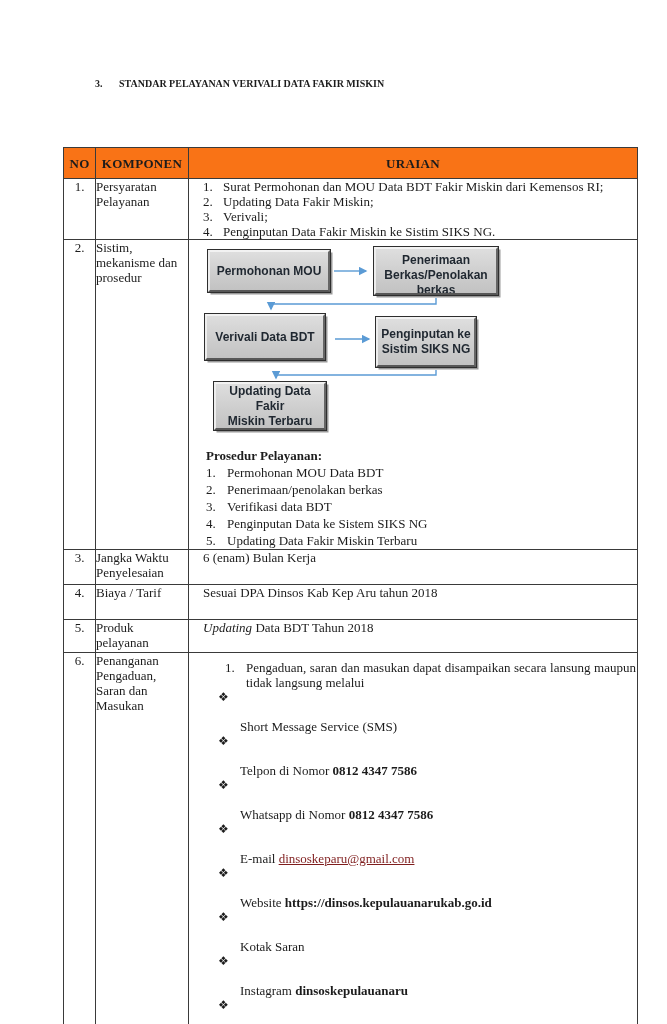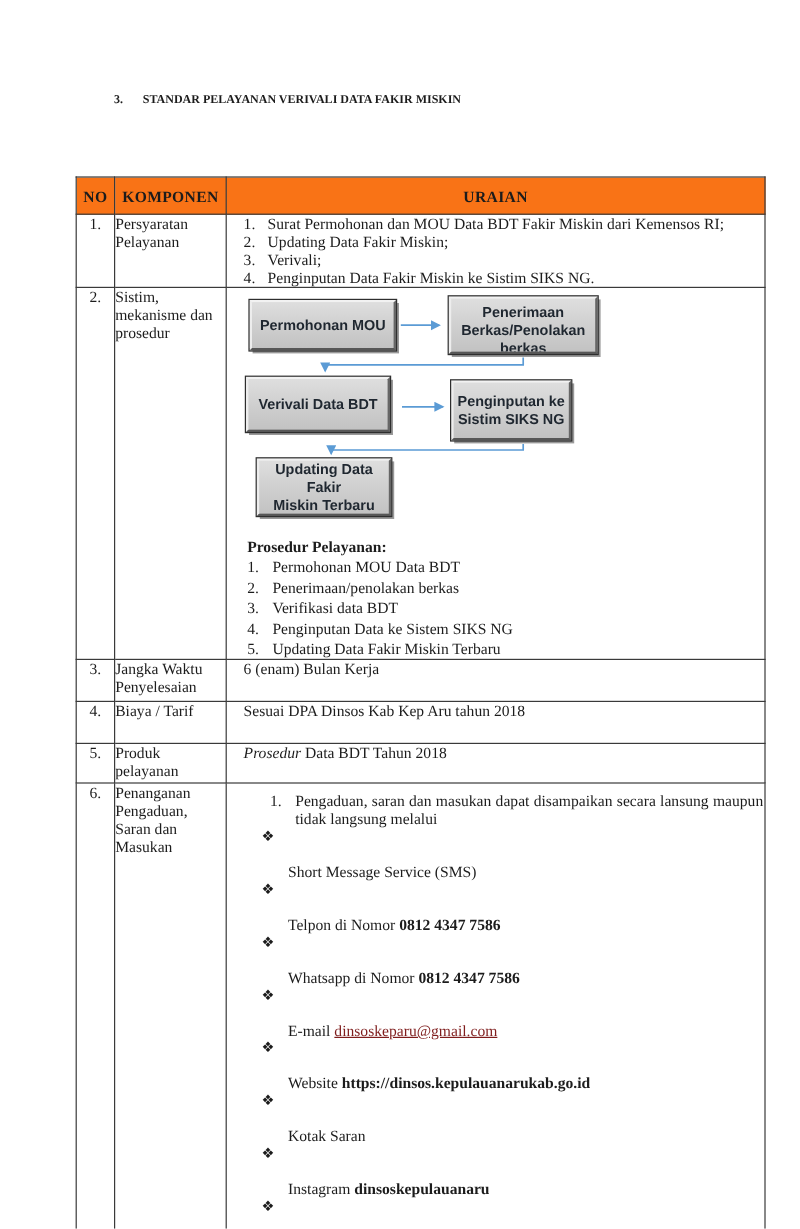--- a/index.html
+++ b/index.html
@@ -194,21 +194,21 @@
       <td class="komp">Biaya / Tarif</td>
       <td class="ur">
             <div class="cell-text">Sesuai DPA Dinsos Kab Kep Aru tahun 2018</div>
           </td>
     </tr>
 
     <tr class="r5">
       <td class="no">5.</td>
       <td class="komp">Produk pelayanan</td>
       <td class="ur">
-            <div class="cell-text"><span class="it">Prosedur</span><span> Data BDT Tahun 2018</span></div>
+            <div class="cell-text"><span class="it">Updating</span><span> Data BDT Tahun 2018</span></div>
           </td>
     </tr>
 
     <tr class="r6">
       <td class="no">6.</td>
       <td class="komp">Penanganan Pengaduan, Saran dan Masukan</td>
       <td class="ur">
         <div class="r6wrap">
           <div class="r6-para">
                 <span class="n">1.</span>

